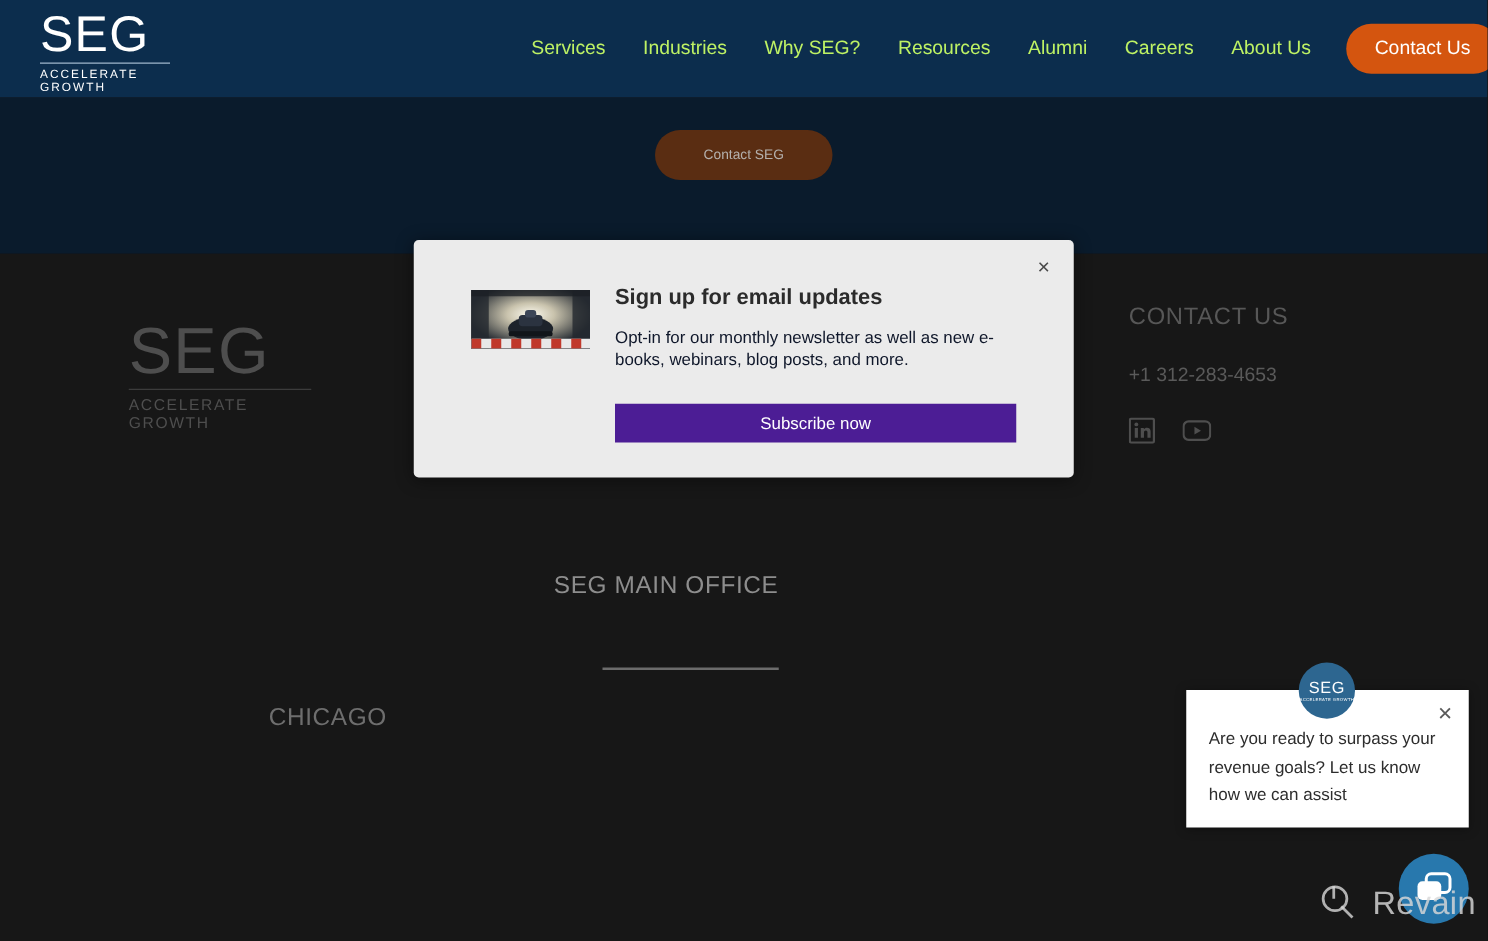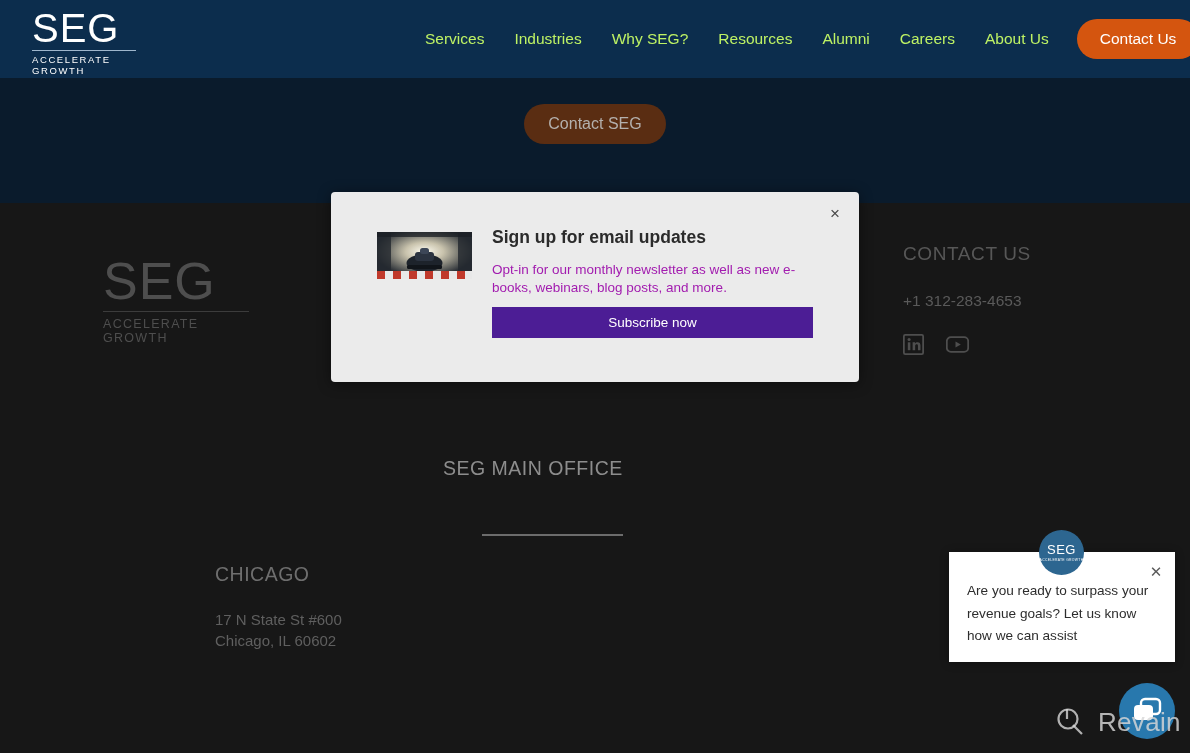--- a/index.html
+++ b/index.html
@@ -41,21 +41,21 @@
   }
 
   
   #band-navy {
     position:absolute; left:0; top:78px; width:1190px; height:125px;
     background:#0a1b2c;
   }
   #contact-seg-btn {
     position:absolute; left:524px; top:104px; width:142px; height:40px;
     background:#5a2d12; color:#b4b0ad; border:none; border-radius:20px;
-    font-size:16px; cursor:pointer;
+    font-size:11px; cursor:pointer;
     font-family:"Liberation Sans", sans-serif;
   }
   #band-footer {
     position:absolute; left:0; top:203px; width:1190px; height:550px;
     background:#171717;
   }
 
   
   #footer-logo { position:absolute; left:103px; top:255px; width:150px; }
   #footer-logo .seg {
@@ -99,21 +99,21 @@
     cursor:pointer; line-height:24px; font-family:"Liberation Sans", sans-serif;
   }
   #modal-thumb {
     position:absolute; left:46px; top:40px; width:95px; height:47px;
     overflow:hidden; background:#101418;
   }
   #modal-body { position:absolute; left:161px; top:35px; width:322px; }
   #modal-title {
     font-size:17.5px; color:#2b2b2b; font-weight:700; margin-bottom:13px;
   }
-  #modal-desc { font-size:13.5px; color:#a21caf; line-height:18px; margin-bottom:10px; }
+  #modal-desc { font-size:13.5px; color:#0f172a; line-height:18px; margin-bottom:26px; }
   #subscribe-btn {
     width:321px; height:31px; background:#4c1d95; color:#ffffff;
     border:none; font-size:13.5px; cursor:pointer;
     font-family:"Liberation Sans", sans-serif;
   }
 
   
   #chat-bubble {
     position:absolute; left:949px; top:552px; width:226px; height:110px;
     background:#ffffff; box-shadow:0 1px 8px rgba(0,0,0,.35);
@@ -204,24 +204,20 @@
           </svg>
       </span>
     </div>
   </div>
 
   <div id="office-title">SEG MAIN OFFICE</div>
   <div id="office-divider"></div>
 
   <div id="city-block">
     <div class="city">CHICAGO</div>
-    <div class="addr">
-      <div>17 N State St #600</div>
-      <div>Chicago, IL 60602</div>
-    </div>
   </div>
 
   <div id="modal">
     <button id="modal-close">×</button>
 
     <div id="modal-thumb">
       <svg width="95" height="47" viewBox="0 0 95 47">
         <defs>
           <radialGradient id="glow" cx="50%" cy="42%" r="52%">
             <stop offset="0%" stop-color="#fdfbf0"></stop>

